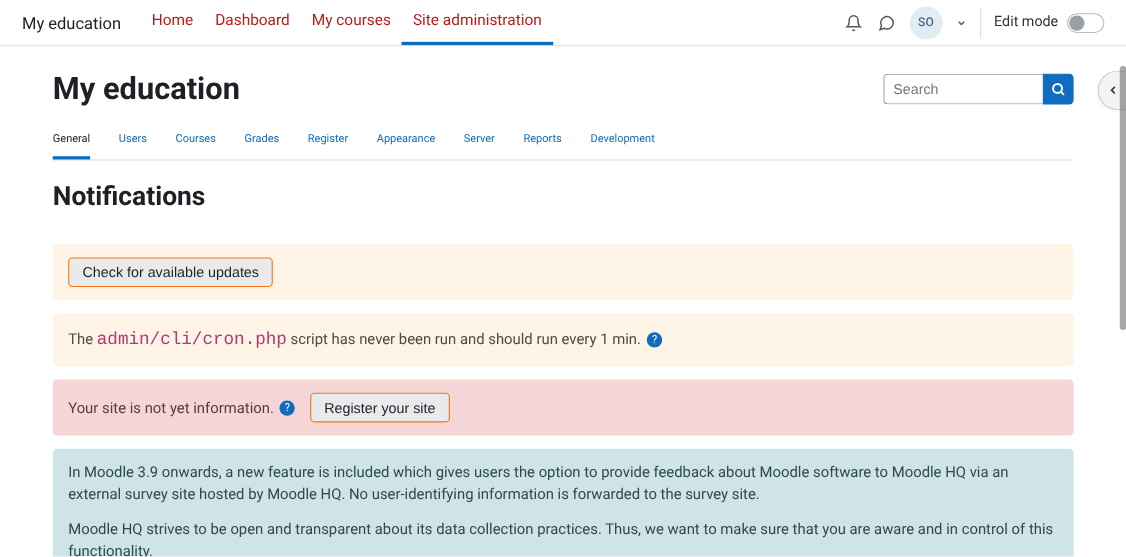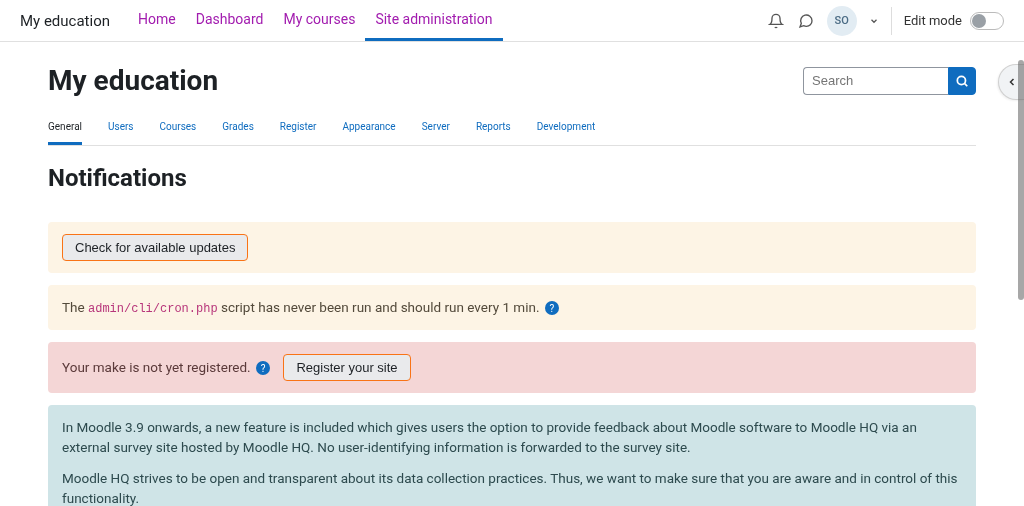--- a/index.html
+++ b/index.html
@@ -31,21 +31,21 @@
   .navlinks {
     display: flex;
     align-items: stretch;
     height: 100%;
   }
   .navlinks a {
     display: flex;
     align-items: center;
     padding: 0 10px;
     font-size: 14px;
-    color: #a21caf;
+    color: #b91c1c;
     text-decoration: none;
     border-bottom: 3px solid transparent;
     cursor: pointer;
   }
   .navlinks a.active {
     border-bottom: 3px solid #0f6cbf;
   }
   .topbar-spacer { flex: 1; }
   .topbar-right {
     display: flex;
@@ -197,21 +197,21 @@
     border: 1px solid #f97316;
     color: #1d2125;
     border-radius: 4px;
     padding: 5px 12px;
     font-size: 13px;
     cursor: pointer;
   }
   .alert code {
     font-family: "SFMono-Regular", Consolas, "Liberation Mono", Menlo, monospace;
     color: #b7357a;
-    font-size: 12px;
+    font-size: 16px;
   }
   .helpicon {
     display: inline-flex;
     width: 14px; height: 14px;
     border-radius: 50%;
     background: #0f6cbf;
     color: #fff;
     font-size: 10px;
     align-items: center; justify-content: center;
     margin-left: 2px;
@@ -330,21 +330,21 @@
 
   <div class="alert warning">
     <button class="btn">Check for available updates</button>
   </div>
 
   <div class="alert warning">
     <span>The </span><code>admin/cli/cron.php</code><span> script has never been run and should run every 1 min. </span><span class="helpicon">?</span>
   </div>
 
   <div class="alert danger">
-    <span>Your make is not yet registered. </span><span class="helpicon">?</span>
+    <span>Your site is not yet information. </span><span class="helpicon">?</span>
     &nbsp;&nbsp;
     <button class="btn">Register your site</button>
   </div>
 
   <div class="alert info">
     <p>In Moodle 3.9 onwards, a new feature is included which gives users the option to provide feedback about Moodle software to Moodle HQ via an external survey site hosted by Moodle HQ. No user-identifying information is forwarded to the survey site.</p>
     <p>Moodle HQ strives to be open and transparent about its data collection practices. Thus, we want to make sure that you are aware and in control of this functionality.</p>
 
   </div>
 

